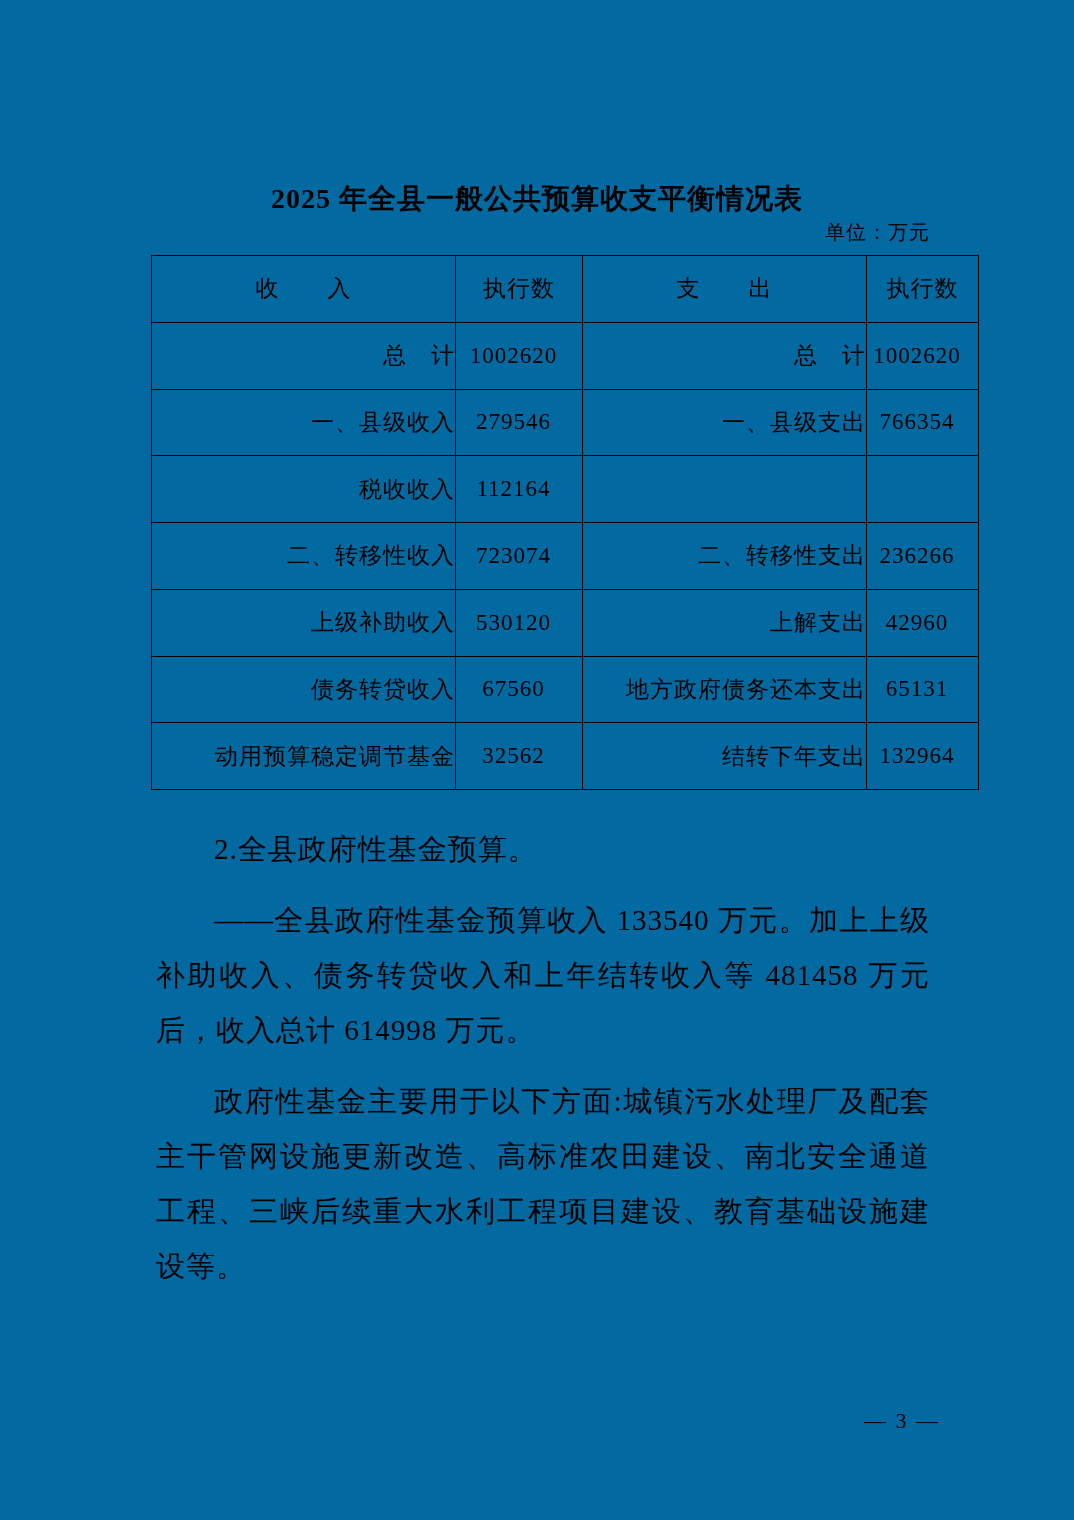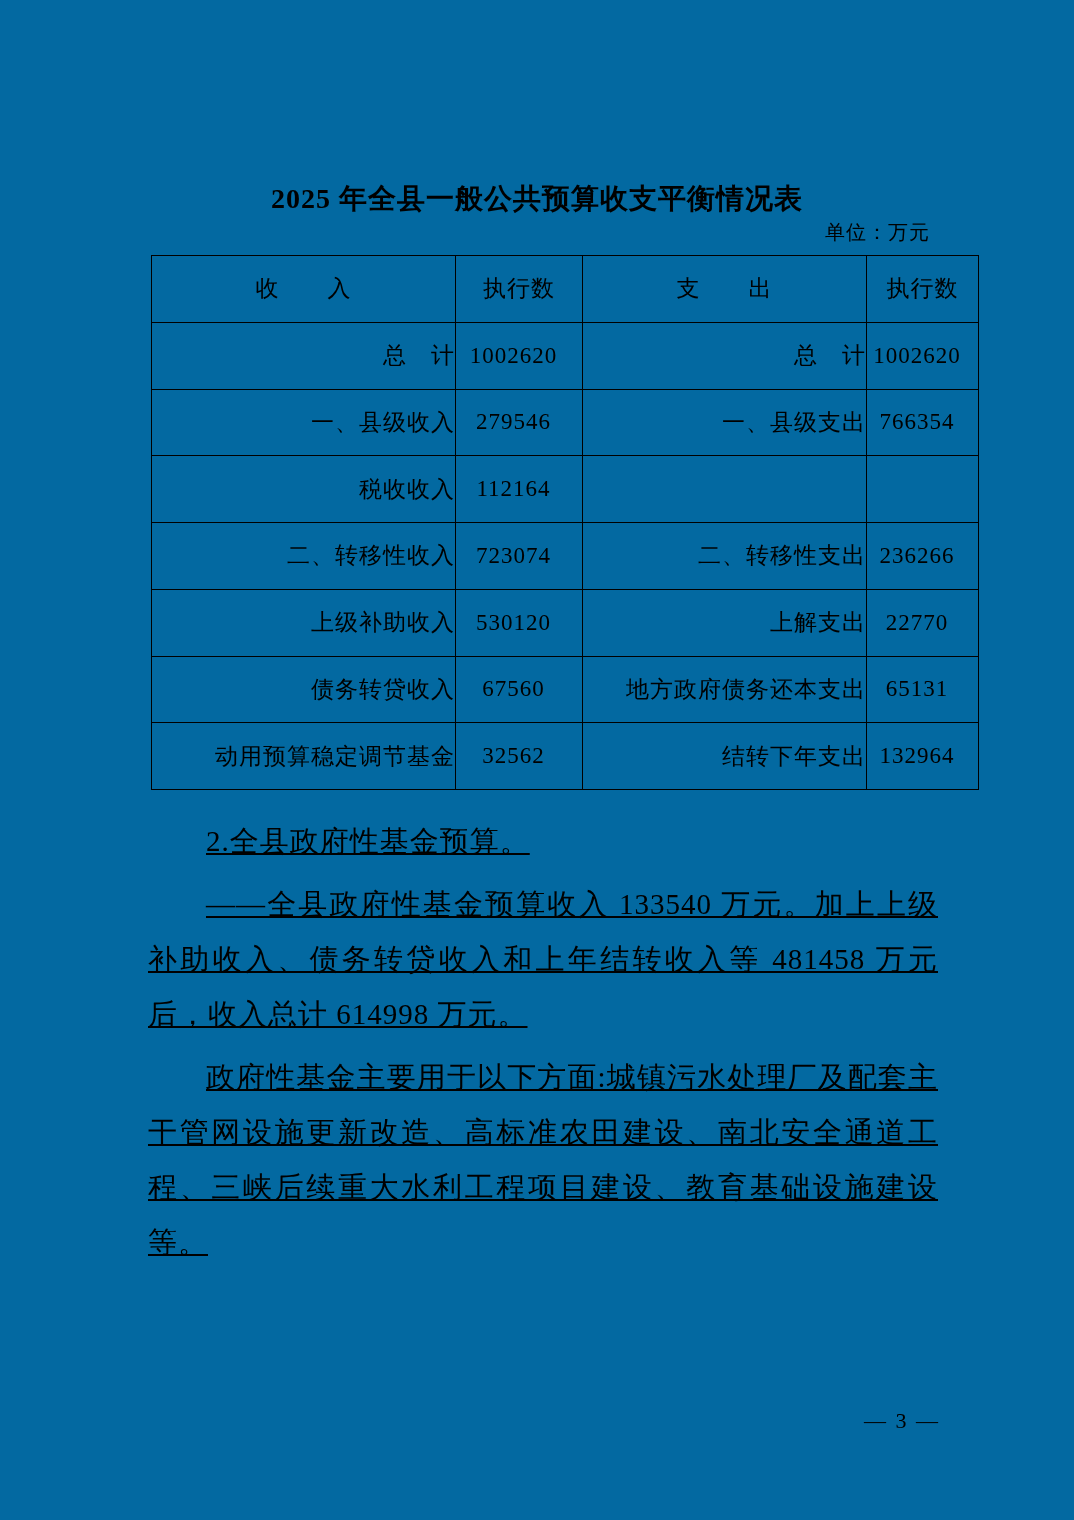--- a/index.html
+++ b/index.html
@@ -56,22 +56,21 @@
     position: absolute;
     top: 806px; left: 140px;
     width: 806px;
     font-size: 29px;
     line-height: 55px;
     letter-spacing: 1px;
     text-align: justify;
   }
   .body-text p {
     text-indent: 2em;
-    margin: 8px;
-    text-decoration: underline;
+    margin: 16px;
   }
   .page-number {
     position: absolute;
     top: 1408px; right: 134px;
     font-size: 22px;
     letter-spacing: 2px;
     white-space: nowrap;
   }
 </style>
 </head>
@@ -118,21 +117,21 @@
       <tr>
         <td class="cell-item">二、转移性收入</td>
         <td class="cell-num">723074</td>
         <td class="cell-item">二、转移性支出</td>
         <td class="cell-num">236266</td>
       </tr>
       <tr>
         <td class="cell-item">上级补助收入</td>
         <td class="cell-num">530120</td>
         <td class="cell-item">上解支出</td>
-        <td class="cell-num">22770</td>
+        <td class="cell-num">42960</td>
       </tr>
       <tr>
         <td class="cell-item">债务转贷收入</td>
         <td class="cell-num">67560</td>
         <td class="cell-item">地方政府债务还本支出</td>
         <td class="cell-num">65131</td>
       </tr>
       <tr>
         <td class="cell-item">动用预算稳定调节基金</td>
         <td class="cell-num">32562</td>

